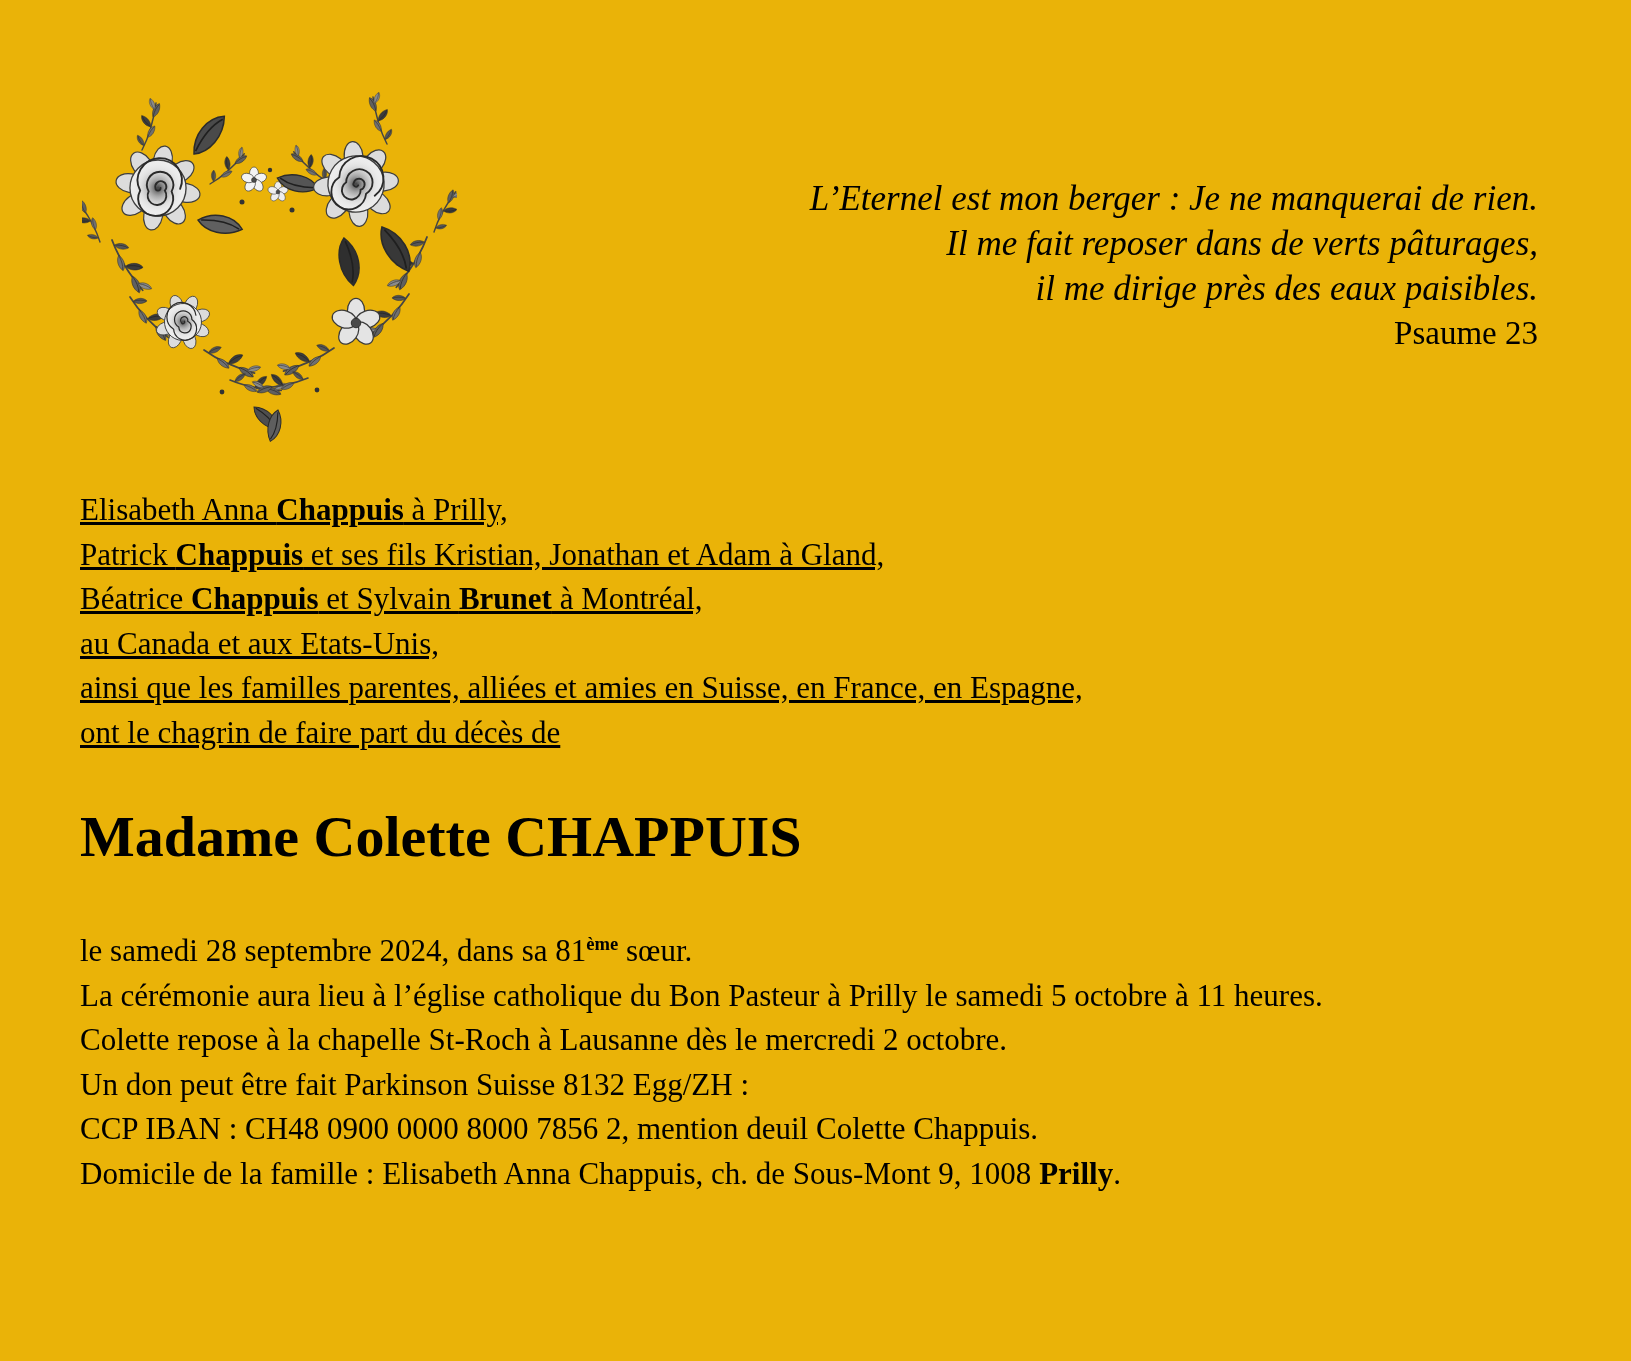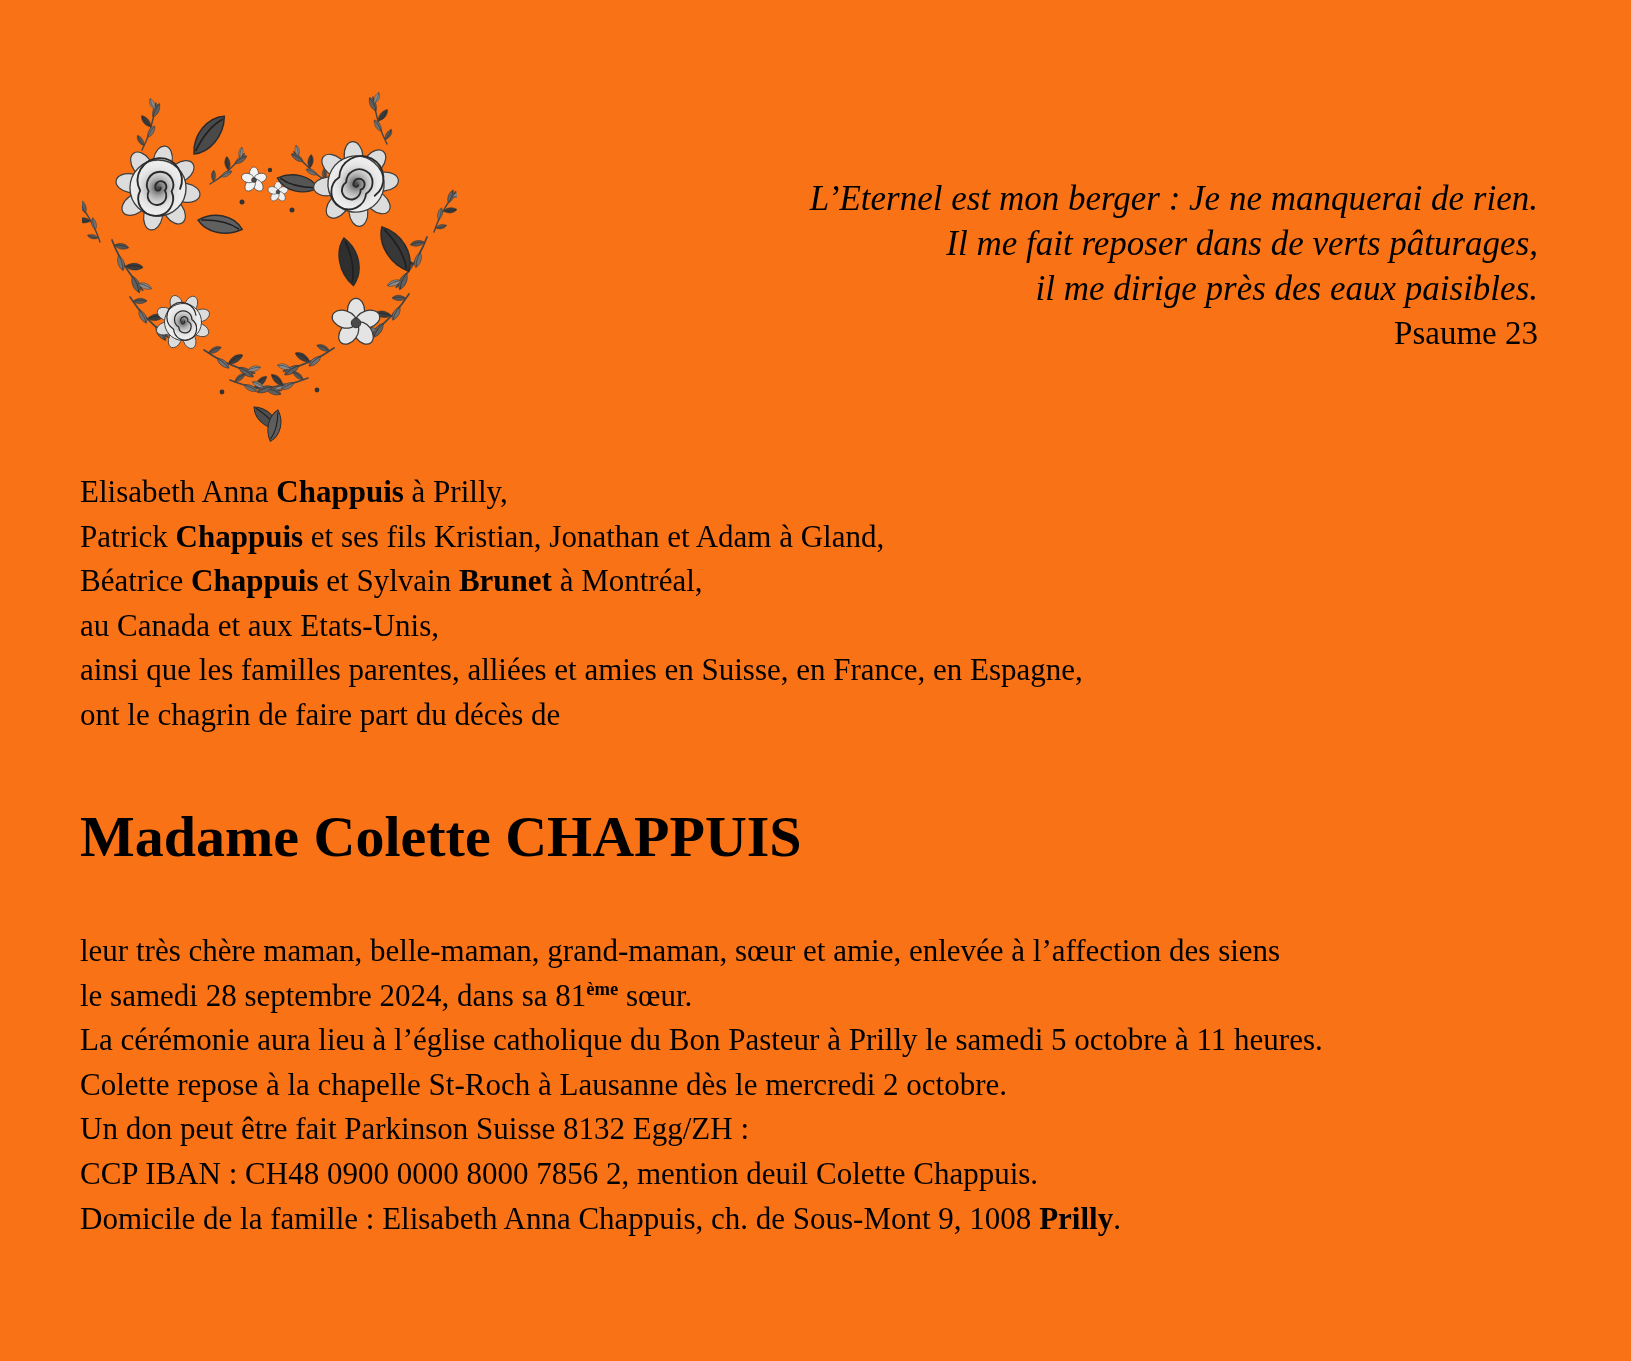--- a/index.html
+++ b/index.html
@@ -1,19 +1,19 @@
 <!DOCTYPE html>
 <html><head>
 <meta charset="utf-8">
 <style>
   html,body{margin:0;padding:0;background:#e9e9e9;}
   .page{
     position:relative;
     width:1631px;height:1361px;
-    background:#f97316;
+    background:#eab308;
     color:#000000;
     font-family:"Liberation Serif", serif;
     overflow:hidden;
     margin:0 auto;
   }
   
   .wreath{position:absolute;left:82px;top:92px;width:375px;height:362px;}
   .wreath svg{display:block;width:100%;height:100%;}
   .leaf-blade{stroke:#2b2b2b;stroke-width:1;}
   .vein{fill:none;stroke:#1f1f1f;stroke-width:1.1;}
@@ -31,23 +31,24 @@
     position:absolute;top:176px;right:93px;
     text-align:right;
     font-style:italic;
     font-size:35px;line-height:45px;
     white-space:nowrap;
   }
   .psalm-attr{font-style:normal;font-size:33px;}
 
   
   .family{
-    position:absolute;left:80px;top:470px;
+    position:absolute;left:80px;top:488px;
     font-size:31px;line-height:44.5px;
     white-space:nowrap;
+    text-decoration:underline;
   }
 
   
   .title{
     position:absolute;left:80px;right:62px;top:804px;
     text-align:left;
     font-weight:bold;
     font-size:58px;line-height:66px;
     white-space:nowrap;
   }
@@ -170,21 +171,20 @@
       <div class="tline"><span>Patrick </span><span class="b">Chappuis</span><span> et ses fils Kristian, Jonathan et Adam à Gland,</span></div>
       <div class="tline"><span>Béatrice </span><span class="b">Chappuis</span><span> et Sylvain </span><span class="b">Brunet</span><span> à Montréal,</span></div>
       <div class="tline"><span>au Canada et aux Etats-Unis,</span></div>
       <div class="tline"><span>ainsi que les familles parentes, alliées et amies en Suisse, en France, en Espagne,</span></div>
       <div class="tline"><span>ont le chagrin de faire part du décès de</span></div>
     </div>
 
   <div class="title">Madame Colette CHAPPUIS</div>
 
   <div class="details">
-      <div class="tline"><span>leur très chère maman, belle-maman, grand-maman, sœur et amie, enlevée à l’affection des siens</span></div>
       <div class="tline"><span>le samedi 28 septembre 2024, dans sa 81</span><sup>ème</sup><span> sœur.</span></div>
       <div class="tline"><span>La cérémonie aura lieu à l’église catholique du Bon Pasteur à Prilly le samedi 5 octobre à 11 heures.</span></div>
       <div class="tline"><span>Colette repose à la chapelle St-Roch à Lausanne dès le mercredi 2 octobre.</span></div>
       <div class="tline"><span>Un don peut être fait Parkinson Suisse 8132 Egg/ZH :</span></div>
       <div class="tline"><span>CCP IBAN : CH48 0900 0000 8000 7856 2, mention deuil Colette Chappuis.</span></div>
       <div class="tline"><span>Domicile de la famille : Elisabeth Anna Chappuis, ch. de Sous-Mont 9, 1008 </span><span class="b">Prilly</span><span>.</span></div>
     </div>
 
 </div>
 

